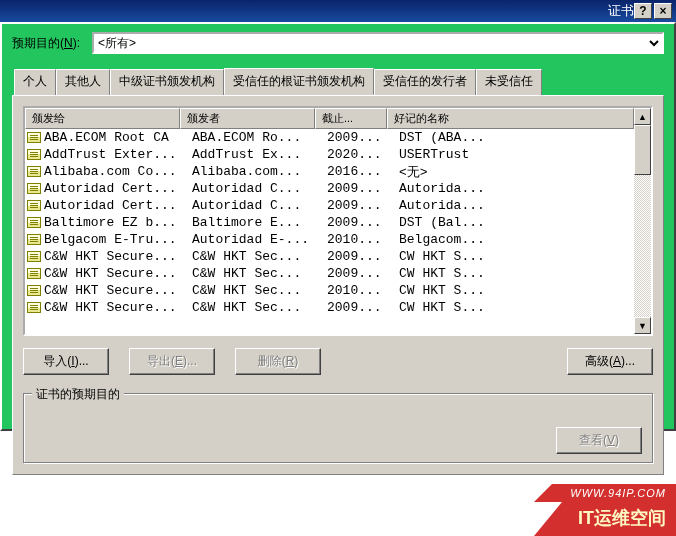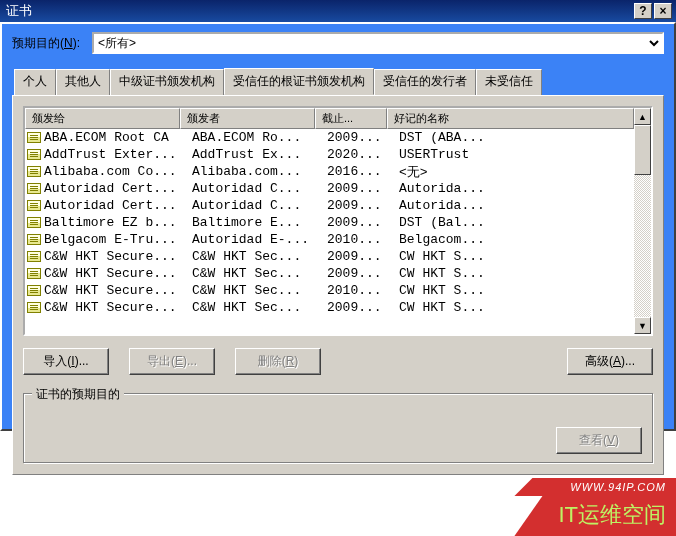--- a/index.html
+++ b/index.html
@@ -12,36 +12,37 @@
   overflow:hidden;
   position:relative;
 }
 .window { width:676px; height:536px; position:relative; }
 .titlebar {
   height:22px;
   background: linear-gradient(to bottom,#0a246a,#184aa0);
   color:#fff;
   display:flex; align-items:center;
   padding:0 4px;
+  text-align:right;
 }
 .titlebar .title { flex:1; font-size:13px; padding-left:2px; }
 .titlebar .title-buttons { display:flex; gap:2px; }
 .tbtn {
   width:18px; height:16px;
   background:#d4d0c8;
   border:1px solid #fff;
   border-right-color:#404040; border-bottom-color:#404040;
   color:#000;
   font-size:12px; font-weight:bold;
   display:flex; align-items:center; justify-content:center;
   font-family: "Marlett","Arial",sans-serif;
 }
 .client {
   height:409px;
-  background:#3b82f6;
+  background:#22c55e;
   border:2px solid #d4d0c8;
   border-top-color:#fff; border-left-color:#fff;
   border-right-color:#404040; border-bottom-color:#404040;
   padding:8px 10px 0 10px;
   position:relative;
 }
 .row-purpose { display:flex; align-items:center; gap:12px; margin-bottom:14px; }
 .row-purpose label u { text-decoration:underline; }
 select.purpose {
   flex:1;
@@ -167,22 +168,22 @@
   pointer-events:none;
 }
 .watermark .red1 {
   background:#d32f2f; color:#fff;
   font-size:11px; padding:3px 10px 3px 30px;
   clip-path: polygon(18px 0, 100% 0, 100% 100%, 0 100%);
   letter-spacing:1px;
   font-style:italic;
 }
 .watermark .red2 {
-  background:#d32f2f; color:#bef264;
-  font-size:22px; font-weight:normal;
+  background:#d32f2f; color:#fef9c3;
+  font-size:18px; font-weight:bold;
   padding:4px 10px 6px 44px;
   clip-path: polygon(28px 0, 100% 0, 100% 100%, 0 100%);
   font-family: "Microsoft YaHei","SimHei",sans-serif;
 }
 </style>
 </head>
 <body>
 
 <div class="window">
   <div class="titlebar">

